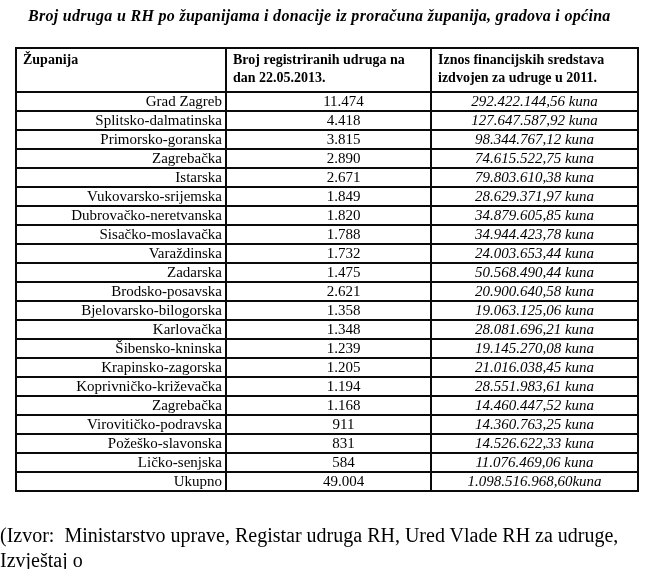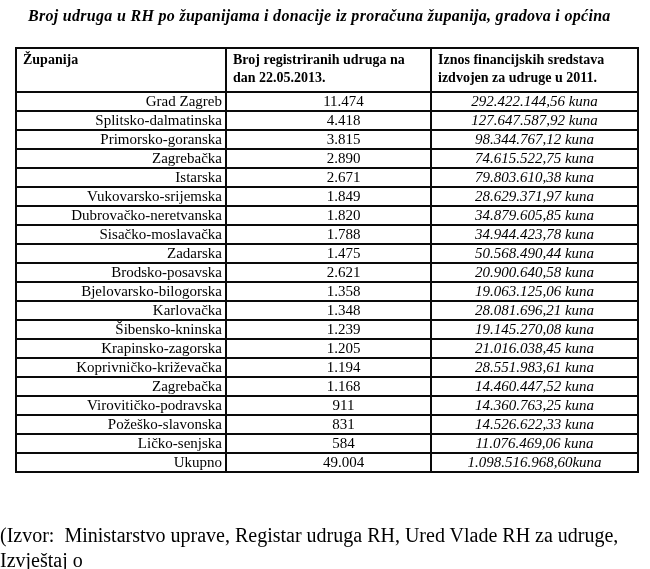--- a/index.html
+++ b/index.html
@@ -120,20 +120,25 @@
           <td class="c1">Dubrovačko-neretvanska</td>
           <td class="c2">1.820</td>
           <td class="c3">34.879.605,85 kuna</td>
         </tr>
         <tr>
           <td class="c1">Sisačko-moslavačka</td>
           <td class="c2">1.788</td>
           <td class="c3">34.944.423,78 kuna</td>
         </tr>
         <tr>
+          <td class="c1">Varaždinska</td>
+          <td class="c2">1.732</td>
+          <td class="c3">24.003.653,44 kuna</td>
+        </tr>
+        <tr>
           <td class="c1">Zadarska</td>
           <td class="c2">1.475</td>
           <td class="c3">50.568.490,44 kuna</td>
         </tr>
         <tr>
           <td class="c1">Brodsko-posavska</td>
           <td class="c2">2.621</td>
           <td class="c3">20.900.640,58 kuna</td>
         </tr>
         <tr>

